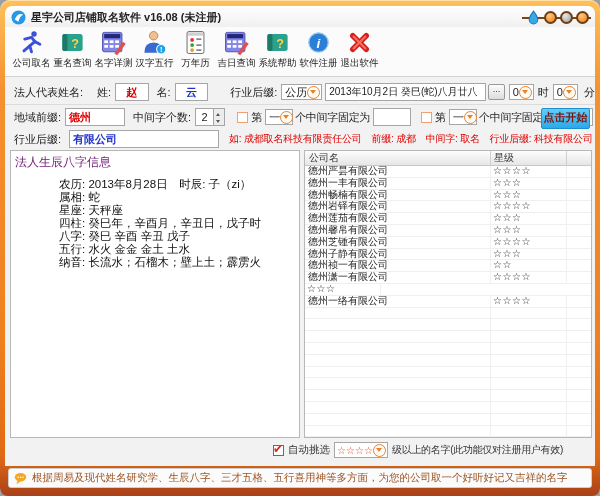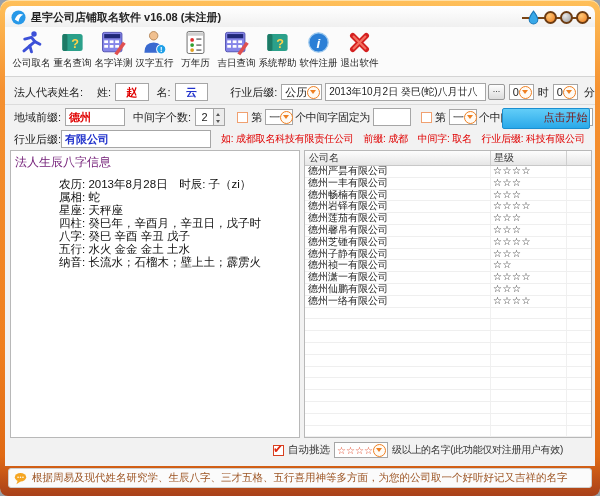--- a/index.html
+++ b/index.html
@@ -40,21 +40,21 @@
   .spin{width:30px;height:18px;border:1px solid #a6a6a6;background:#fff;display:flex;box-sizing:border-box;}
   .spin .num{flex:1;text-align:center;font-size:11px;line-height:16px;}
   .spin .arrows{width:10px;border-left:1px solid #a6a6a6;display:flex;flex-direction:column;background:#ececec;}
   .spin .arrows span{flex:1;position:relative;}
   .spin .arrows span.up::after{content:'';position:absolute;left:2px;top:2px;border:2.5px solid transparent;border-bottom:3.5px solid #555;}
   .spin .arrows span.dn::after{content:'';position:absolute;left:2px;top:3px;border:2.5px solid transparent;border-top:3.5px solid #555;}
   .cb{width:11px;height:11px;background:#fff;border:1px solid #f0a070;box-sizing:border-box;position:relative;flex:none;}
   .cb.checked{border-color:#d84020;}
   .cb.checked::after{content:'✔';position:absolute;left:-1px;top:-4px;color:#e02810;font-size:12px;font-weight:bold;}
   .start-btn{position:absolute;right:5px;top:1px;width:47px;height:19px;background:linear-gradient(#62cdf8,#2aa9e9);
-    border:1px solid #1b8fd0;color:#7c1410;font-weight:normal;font-size:11px;border-radius:2px;text-align:center;line-height:17px;cursor:pointer;padding-left:39px;}
+    border:1px solid #1b8fd0;color:#7c1410;font-weight:bold;font-size:11px;border-radius:2px;text-align:center;line-height:17px;cursor:pointer;}
   .example{color:#e00000;font-size:10px;margin-left:10px;letter-spacing:-0.2px;}
   
   .left-panel{position:absolute;left:5px;top:123px;width:290px;height:288px;background:#fff;border:1px solid #b8b8b8;box-sizing:border-box;overflow:hidden;}
   .bazi-title{color:#701a75;font-size:12px;padding:3px 0 0 4px;}
   .bazi-lines{margin:7px 0 0 48px;font-size:11.5px;line-height:13px;color:#111;white-space:nowrap;}
   .right-panel{position:absolute;left:299px;top:123px;right:3px;height:288px;background:#fff;border:1px solid #b8b8b8;box-sizing:border-box;overflow:hidden;}
   .thead{display:flex;height:14px;background:linear-gradient(#fdfdfd,#e6e6e6);border-bottom:1px solid #c8c8c8;font-size:10px;color:#333;line-height:13px;}
   .thead .c1{width:186px;padding-left:4px;border-right:1px solid #cfcfcf;box-sizing:border-box;}
   .thead .c2{width:76px;padding-left:3px;border-right:1px solid #cfcfcf;box-sizing:border-box;}
   .thead .c3{flex:1;}
@@ -258,21 +258,21 @@
         <span>一</span>
         <span class="dda"></span>
       </div>
       <span style="margin-left:2px;letter-spacing:-0.3px;">个中间字固定为</span>
       <div class="inp" style="width:28px;margin-left:3px;"></div>
       <div class="start-btn">点击开始</div>
     </div>
 
     <div class="frow" style="top:102px;">
       <span>行业后缀:</span>
-      <div class="inp blue" style="width:142px;margin-left:0;">有限公司</div>
+      <div class="inp blue" style="width:142px;margin-left:8px;">有限公司</div>
       <span class="example">如: 成都取名科技有限责任公司　前缀: 成都　中间字: 取名　行业后缀: 科技有限公司</span>
     </div>
 
     <div class="left-panel">
       <div class="bazi-title">法人生辰八字信息</div>
       <div class="bazi-lines">
         <div>农历: 2013年8月28日　时辰: 子（zi）</div>
         <div>属相: 蛇</div>
         <div>星座: 天秤座</div>
         <div>四柱: 癸巳年，辛酉月，辛丑日，戊子时</div>
@@ -343,21 +343,20 @@
         <span class="c3"></span>
       </div>
 
       <div class="t-row">
         <span class="c1">德州潇一有限公司</span>
         <span class="c2">☆☆☆☆</span>
         <span class="c3"></span>
       </div>
 
       <div class="t-row">
-        <span class="c1">德州仙鹏有限公司</span>
         <span class="c2">☆☆☆</span>
         <span class="c3"></span>
       </div>
 
       <div class="t-row">
         <span class="c1">德州一络有限公司</span>
         <span class="c2">☆☆☆☆</span>
         <span class="c3"></span>
       </div>
 

